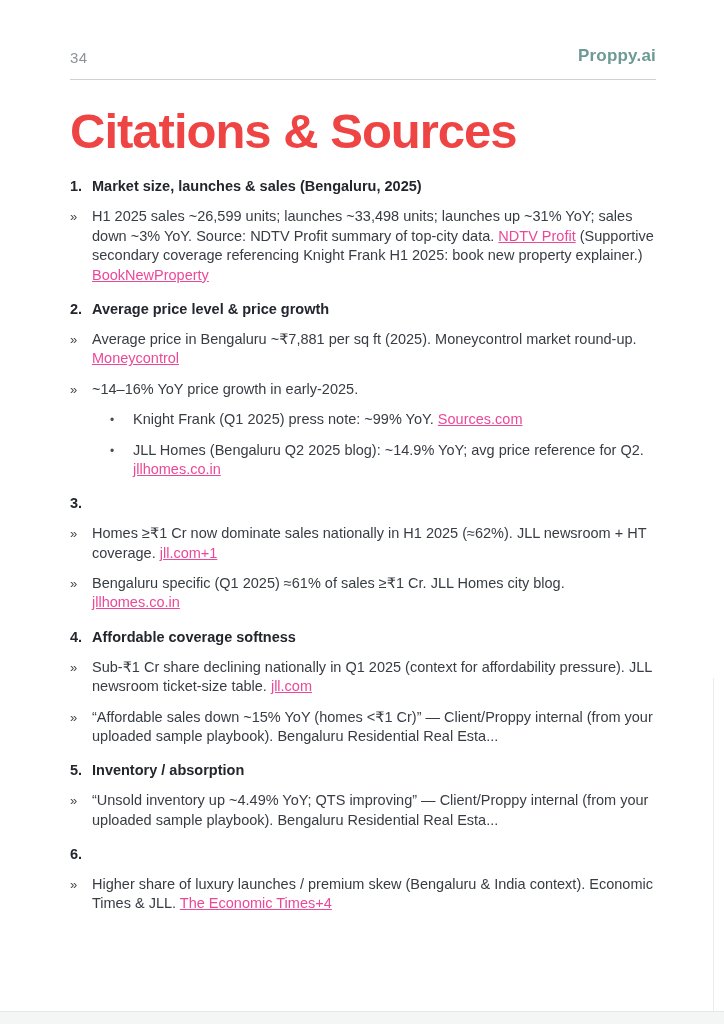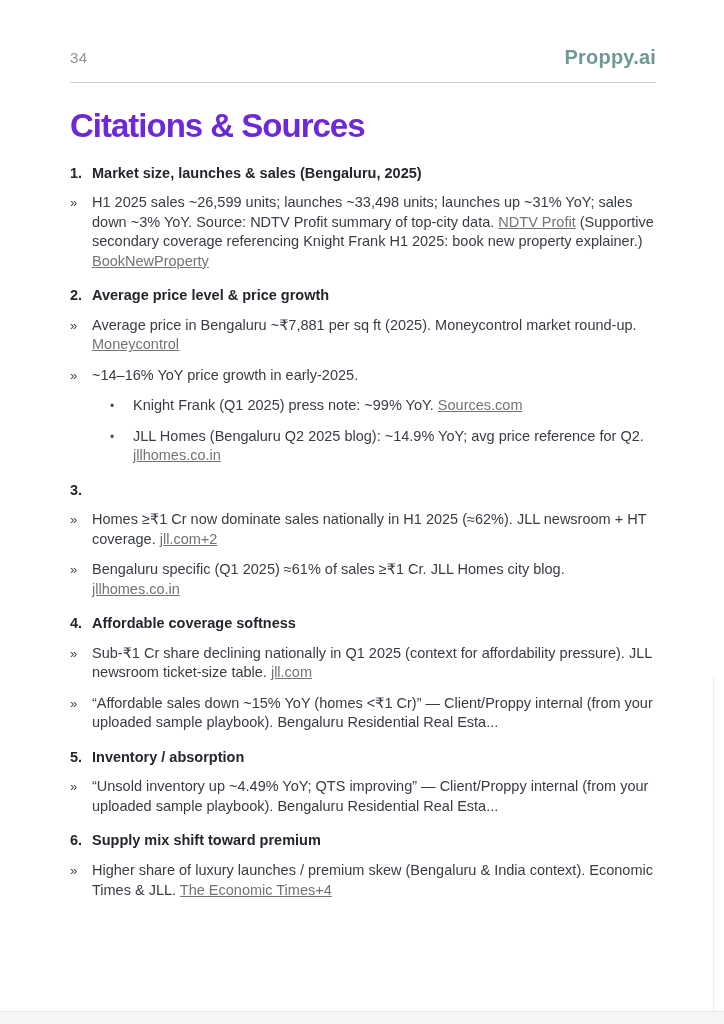--- a/index.html
+++ b/index.html
@@ -7,39 +7,39 @@
     position:relative;
     width:724px;height:1024px;
     background:#ffffff;
     font-family:"Liberation Sans","DejaVu Sans",sans-serif;
     color:#33373d;
     overflow:hidden;
     box-sizing:border-box;
   }
   .content{padding:46px 68px 0 70px;}
   
-  .hdr{display:flex;justify-content:space-between;align-items:center;}
+  .hdr{display:flex;justify-content:space-between;align-items:flex-end;}
   .pageno{font-size:15px;color:#8d9299;letter-spacing:.5px;}
-  .brand{font-size:20px;font-weight:bold;color:#6d9a95;letter-spacing:.2px;}
+  .brand{font-size:17px;font-weight:bold;color:#6d9a95;letter-spacing:.2px;}
   .rule{border:none;border-top:1px solid #ccd1d2;margin:13px 0 0 0;}
   
   .title{
-    font-size:33px;font-weight:bold;color:#6d28d9;
+    font-size:49px;font-weight:bold;color:#ef4444;
     letter-spacing:-1px;margin:26px 0 20px 0;line-height:1.05;
   }
   
   .section{margin-top:15px;}
   .sec-heading{display:flex;font-size:14.5px;font-weight:bold;color:#23262d;line-height:1.3;}
   .sec-num{width:22px;flex:0 0 22px;}
   .item{display:flex;margin-top:11px;font-size:14.5px;line-height:1.34;color:#383c43;}
   .item .marker{width:22px;flex:0 0 22px;font-size:13px;color:#41454c;padding-top:1px;}
   .item.sub{margin-left:40px;}
   .item.sub .marker{width:23px;flex:0 0 23px;font-size:12px;padding-top:2px;color:#4a4e55;}
   .item p{margin:0;flex:1;}
-  a.cite-link{color:#737373;text-decoration:underline;cursor:pointer;}
+  a.cite-link{color:#ec4899;text-decoration:underline;cursor:pointer;}
   
   .edge-bottom{position:absolute;left:0;right:0;bottom:0;height:12px;background:#f4f5f5;border-top:1px solid #e6e8e8;}
   .edge-right{position:absolute;top:678px;bottom:12px;right:10px;width:1px;background:#ebeded;}
 </style>
 </head>
 <body>
 
 <div class="page">
   <div class="content">
 
@@ -84,21 +84,21 @@
         <p><span>JLL Homes (Bengaluru Q2 2025 blog): ~14.9% YoY; avg price reference for Q2. </span><a class="cite-link">jllhomes.co.in</a></p>
       </div>
     </div>
 
     <div class="section">
       <div class="sec-heading">
         <span class="sec-num">3.</span>
       </div>
       <div class="item">
         <span class="marker">»</span>
-        <p><span>Homes ≥₹1 Cr now dominate sales nationally in H1 2025 (≈62%). JLL newsroom + HT coverage. </span><a class="cite-link">jll.com+2</a></p>
+        <p><span>Homes ≥₹1 Cr now dominate sales nationally in H1 2025 (≈62%). JLL newsroom + HT coverage. </span><a class="cite-link">jll.com+1</a></p>
       </div>
       <div class="item">
         <span class="marker">»</span>
         <p><span>Bengaluru specific (Q1 2025) ≈61% of sales ≥₹1 Cr. JLL Homes city blog. </span><a class="cite-link">jllhomes.co.in</a></p>
       </div>
     </div>
 
     <div class="section">
       <div class="sec-heading">
         <span class="sec-num">4.</span>
@@ -121,21 +121,20 @@
       </div>
       <div class="item">
         <span class="marker">»</span>
         <p><span>“Unsold inventory up ~4.49% YoY; QTS improving” — Client/Proppy internal (from your uploaded sample playbook). Bengaluru Residential Real Esta...</span></p>
       </div>
     </div>
 
     <div class="section">
       <div class="sec-heading">
         <span class="sec-num">6.</span>
-        <span>Supply mix shift toward premium</span>
       </div>
       <div class="item">
         <span class="marker">»</span>
         <p><span>Higher share of luxury launches / premium skew (Bengaluru &amp; India context). Economic Times &amp; JLL. </span><a class="cite-link">The Economic Times+4</a></p>
       </div>
     </div>
 
   </div>
 
   <div class="edge-right"></div>

